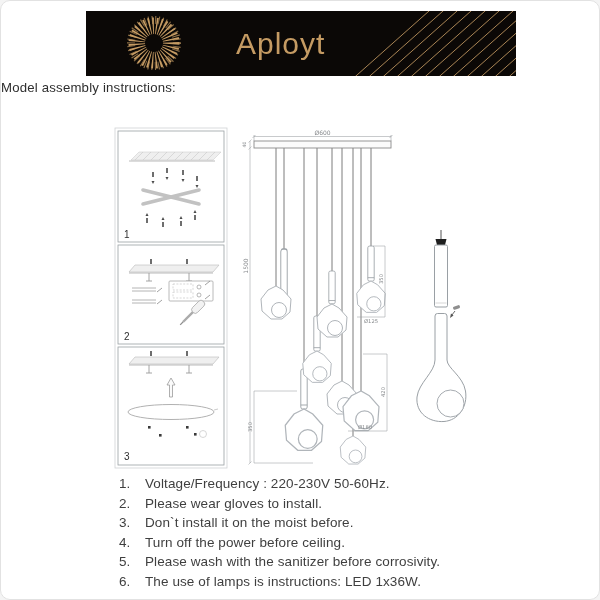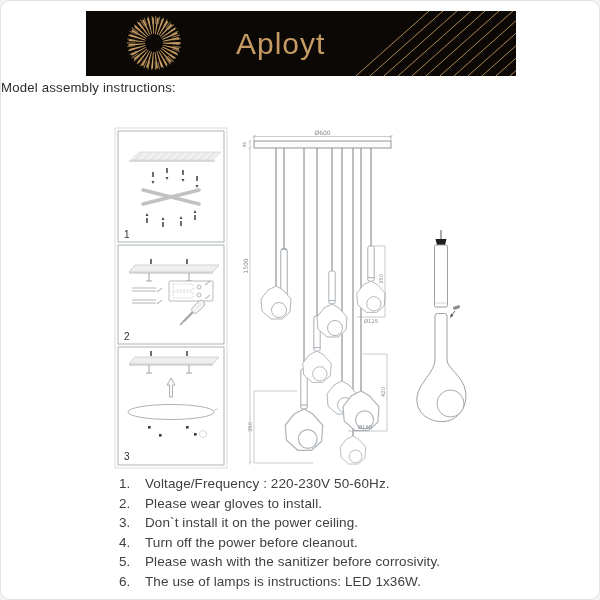--- a/index.html
+++ b/index.html
@@ -226,25 +226,25 @@
     <div class="inst-row">
       <span class="inst-num">1.</span>
       <span class="inst-text">Voltage/Frequency : 220-230V 50-60Hz.</span>
     </div>
     <div class="inst-row">
       <span class="inst-num">2.</span>
       <span class="inst-text">Please wear gloves to install.</span>
     </div>
     <div class="inst-row">
       <span class="inst-num">3.</span>
-      <span class="inst-text">Don`t install it on the power ceiling.</span>
+      <span class="inst-text">Don`t install it on the moist before.</span>
     </div>
     <div class="inst-row">
       <span class="inst-num">4.</span>
-      <span class="inst-text">Turn off the power before cleanout.</span>
+      <span class="inst-text">Turn off the power before ceiling.</span>
     </div>
     <div class="inst-row">
       <span class="inst-num">5.</span>
       <span class="inst-text">Please wash with the sanitizer before corrosivity.</span>
     </div>
     <div class="inst-row">
       <span class="inst-num">6.</span>
       <span class="inst-text">The use of lamps is instructions: LED 1x36W.</span>
     </div>
   </div>

